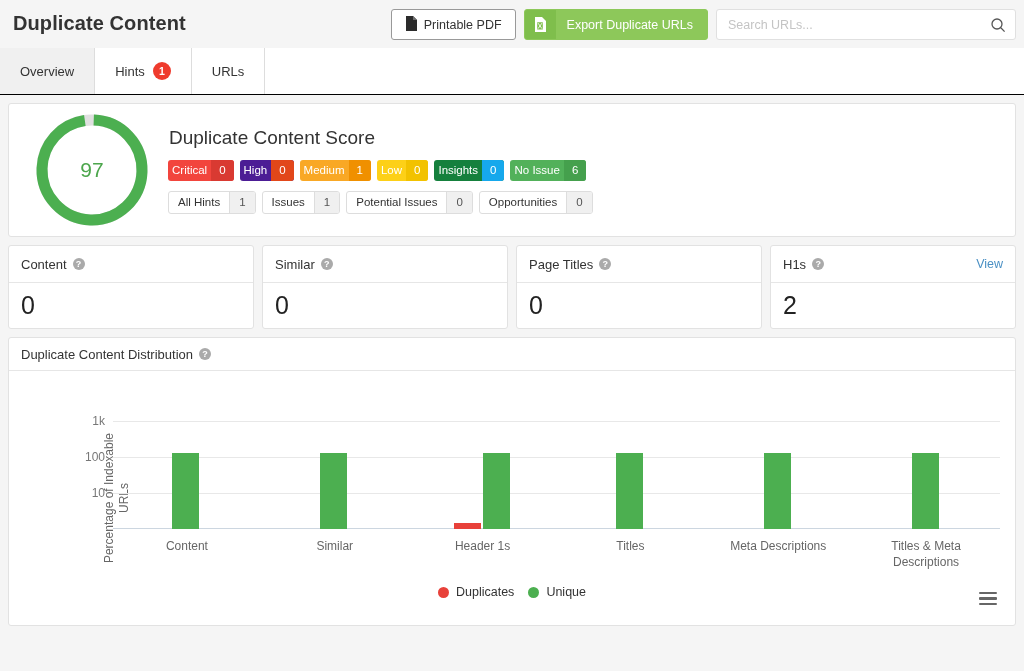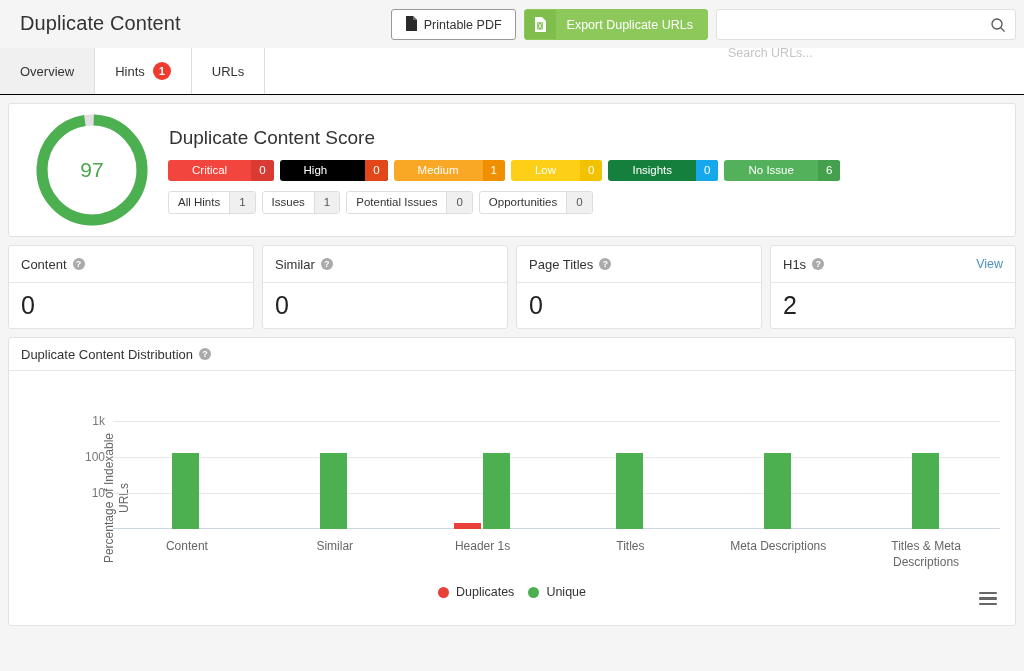--- a/index.html
+++ b/index.html
@@ -9,22 +9,22 @@
     background:#f5f5f5;
     font-family:"Liberation Sans", sans-serif;
     font-size:13px;
     color:#333;
     overflow:hidden;
   }
 
   
   .topbar { height:48px; position:relative; background:#f5f5f5; }
   .page-title {
-    position:absolute; left:20px; top:12px;
-    font-size:20px; font-weight:400; color:#333;
+    position:absolute; left:13px; top:12px;
+    font-size:20px; font-weight:700; color:#333;
     letter-spacing:0.1px;
   }
   .top-actions {
     position:absolute; right:8px; top:9px;
     display:flex; align-items:center; gap:8px;
   }
   .btn-pdf {
     display:flex; align-items:center; gap:7px;
     height:31px; padding:0 13px;
     background:#fff; border:1px solid #999; border-radius:3px;
@@ -44,21 +44,21 @@
   .btn-export .lbl { padding:0 14px 0 11px; font-weight:400; }
   .searchbox {
     position:relative;
     width:300px; height:31px;
     background:#fff; border:1px solid #e0e0e0; border-radius:3px;
   }
   .searchbox input {
     width:100%; height:100%;
     border:0; outline:none; background:transparent;
     padding:0 32px 0 11px;
-    font-family:"Liberation Sans", sans-serif; font-size:12.5px; color:#444;margin-top:28px;
+    font-family:"Liberation Sans", sans-serif; font-size:12.5px; color:#444;
   }
   .searchbox input::placeholder { color:#c4c4c4; }
   .search-ico {
     position:absolute; right:9px; top:7px;
     width:16px; height:16px; color:#555;
   }
 
   
   .tabs {
     display:flex; align-items:stretch;
@@ -100,21 +100,21 @@
   .score-heading {
     font-size:19px; color:#333; font-weight:400;
     margin:0 0 11px 1px;
   }
   .badge-row { display:flex; gap:6px; margin-bottom:10px; }
   .badge {
     display:flex; align-items:stretch;
     height:21px; border-radius:3px; overflow:hidden;
     font-size:11.5px; color:#fff; cursor:pointer;
   }
-  .badge .b-lbl { padding:0 24px; display:flex; align-items:center; }
+  .badge .b-lbl { padding:0 4px; display:flex; align-items:center; }
   .badge .b-cnt { padding:0 8px; display:flex; align-items:center; }
   .pill-row { display:flex; gap:6px; }
   .pill {
     display:flex; align-items:stretch;
     height:23px; border:1px solid #ddd; border-radius:3px; overflow:hidden;
     font-size:11.5px; color:#333; background:#fff; cursor:pointer;
   }
   .pill .p-lbl { padding:0 9px; display:flex; align-items:center; }
   .pill .p-cnt {
     padding:0 9px; display:flex; align-items:center;
@@ -268,21 +268,21 @@
       <div class="donut-num">97</div>
     </div>
 
     <div class="score-right">
       <div class="score-heading">Duplicate Content Score</div>
       <div class="badge-row">
           <div class="badge" style="background: rgb(242, 69, 61);">
             <span class="b-lbl">Critical</span>
             <span class="b-cnt" style="background:#d93a32">0</span>
           </div>
-          <div class="badge" style="background: #000000; gap: 14px;">
+          <div class="badge" style="background: #4c1d95;">
             <span class="b-lbl">High</span>
             <span class="b-cnt" style="background:#e2471a">0</span>
           </div>
           <div class="badge" style="background: rgb(249, 168, 37);">
             <span class="b-lbl">Medium</span>
             <span class="b-cnt" style="background:#f09000">1</span>
           </div>
           <div class="badge" style="background: rgb(253, 208, 23);">
             <span class="b-lbl">Low</span>
             <span class="b-cnt" style="background:#f2c200">0</span>

